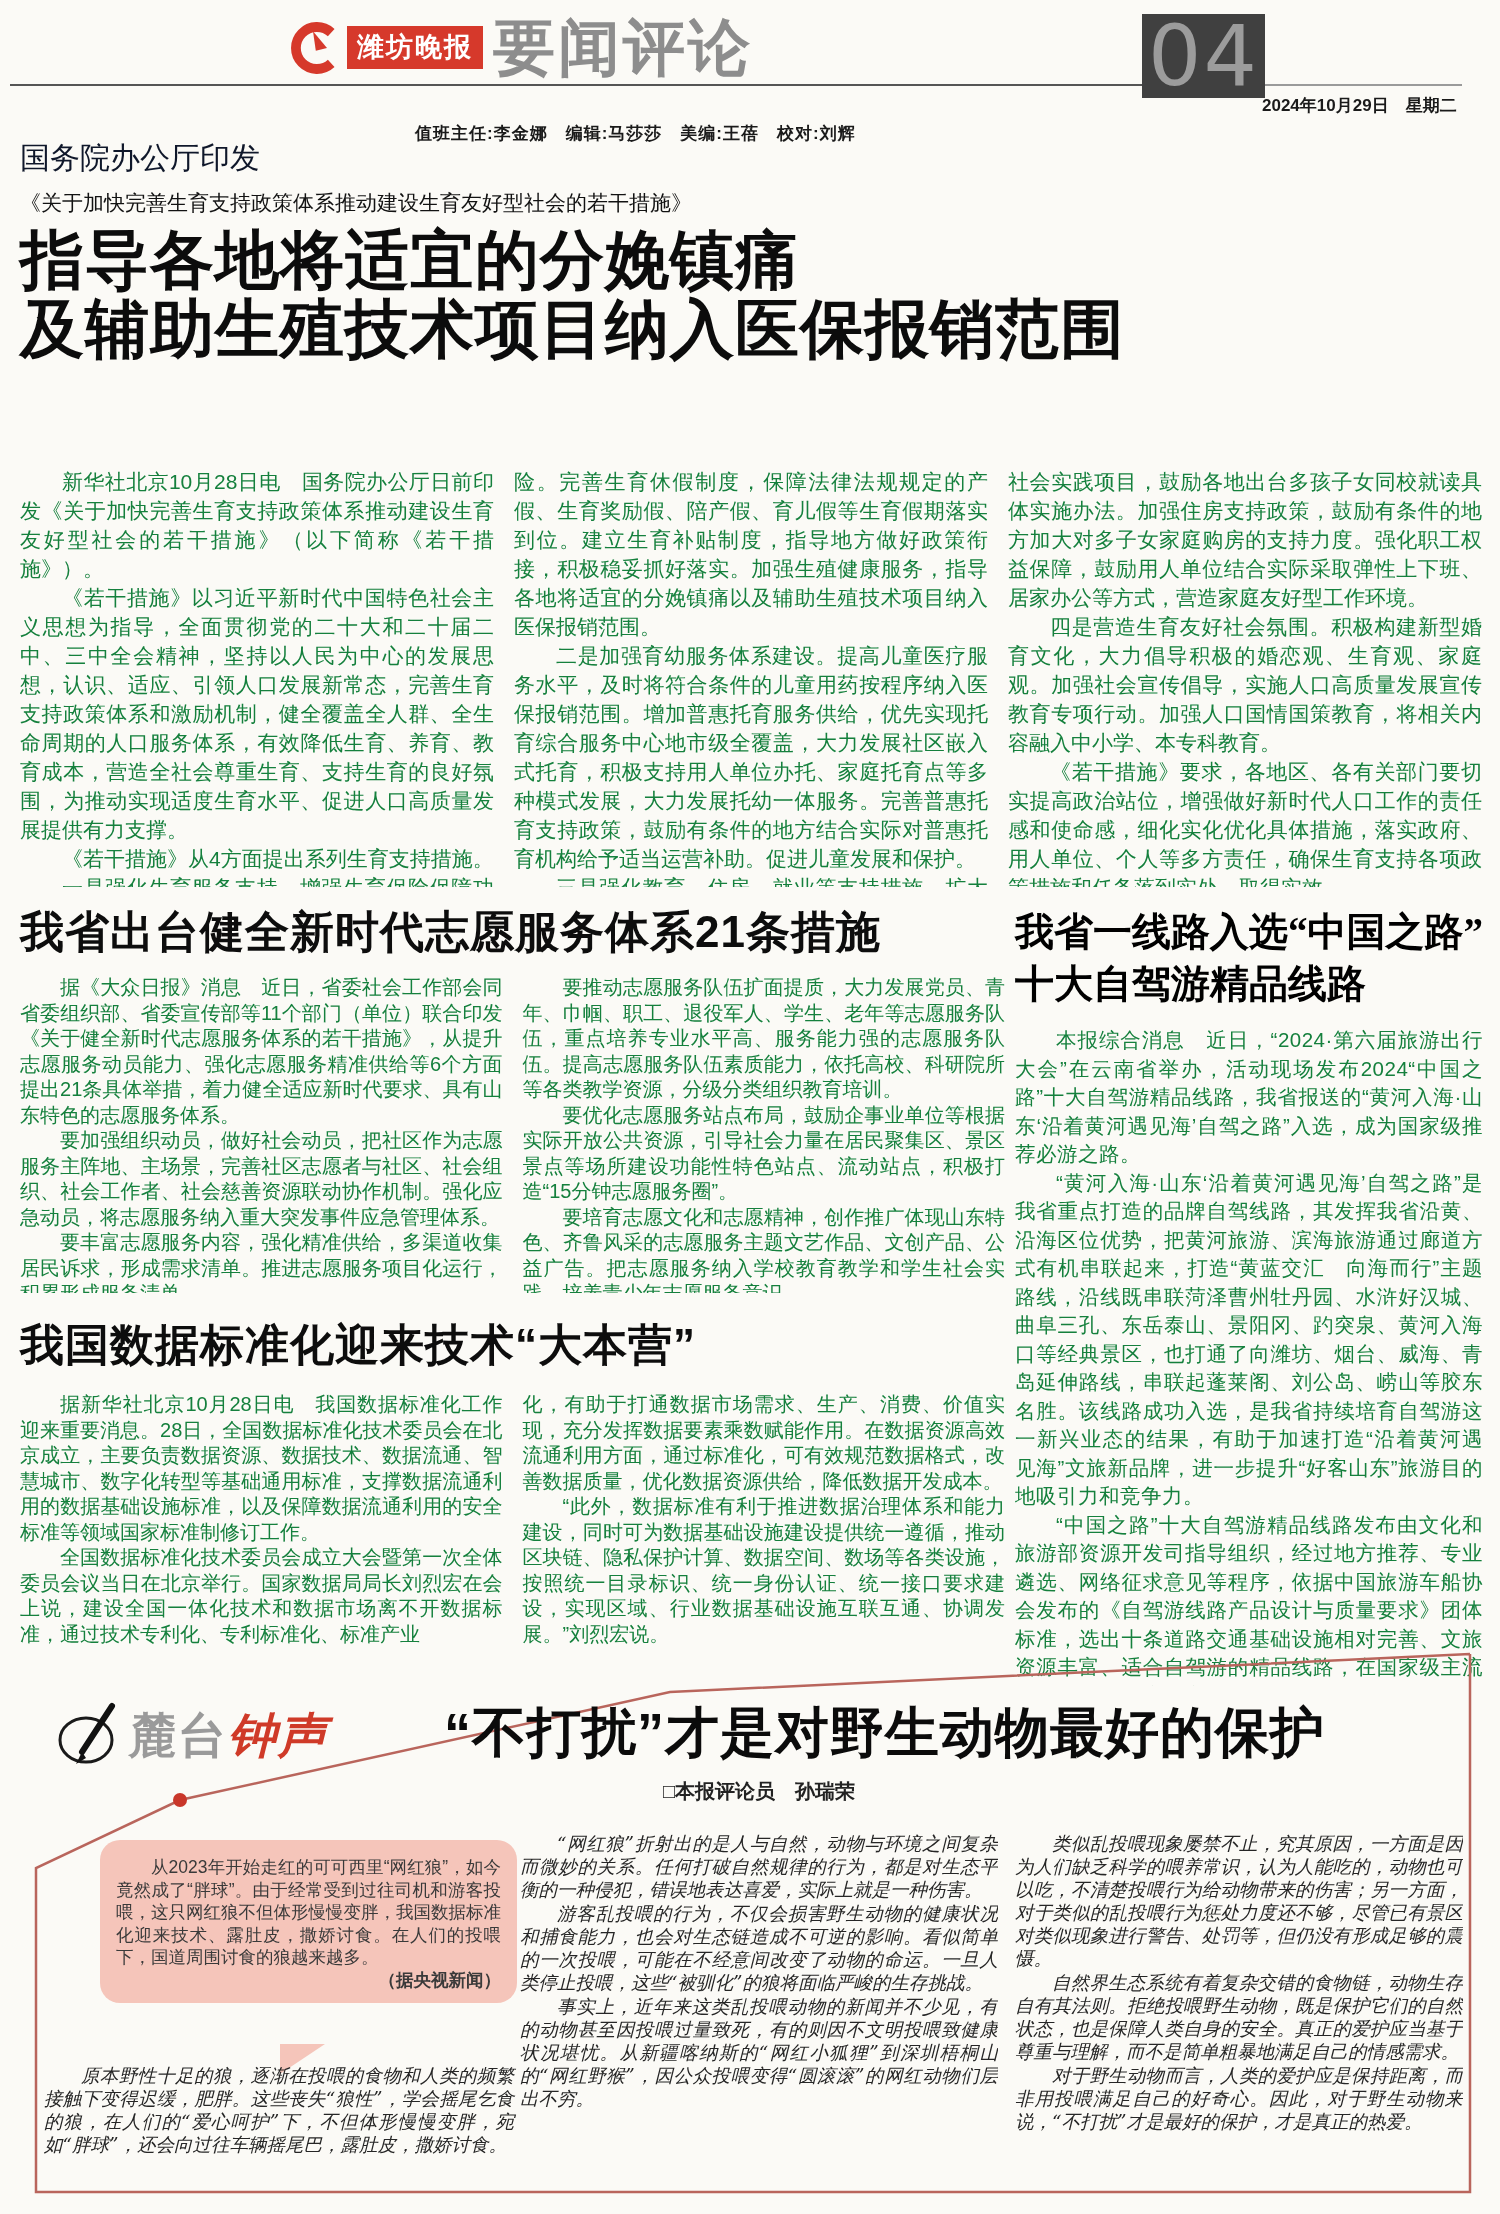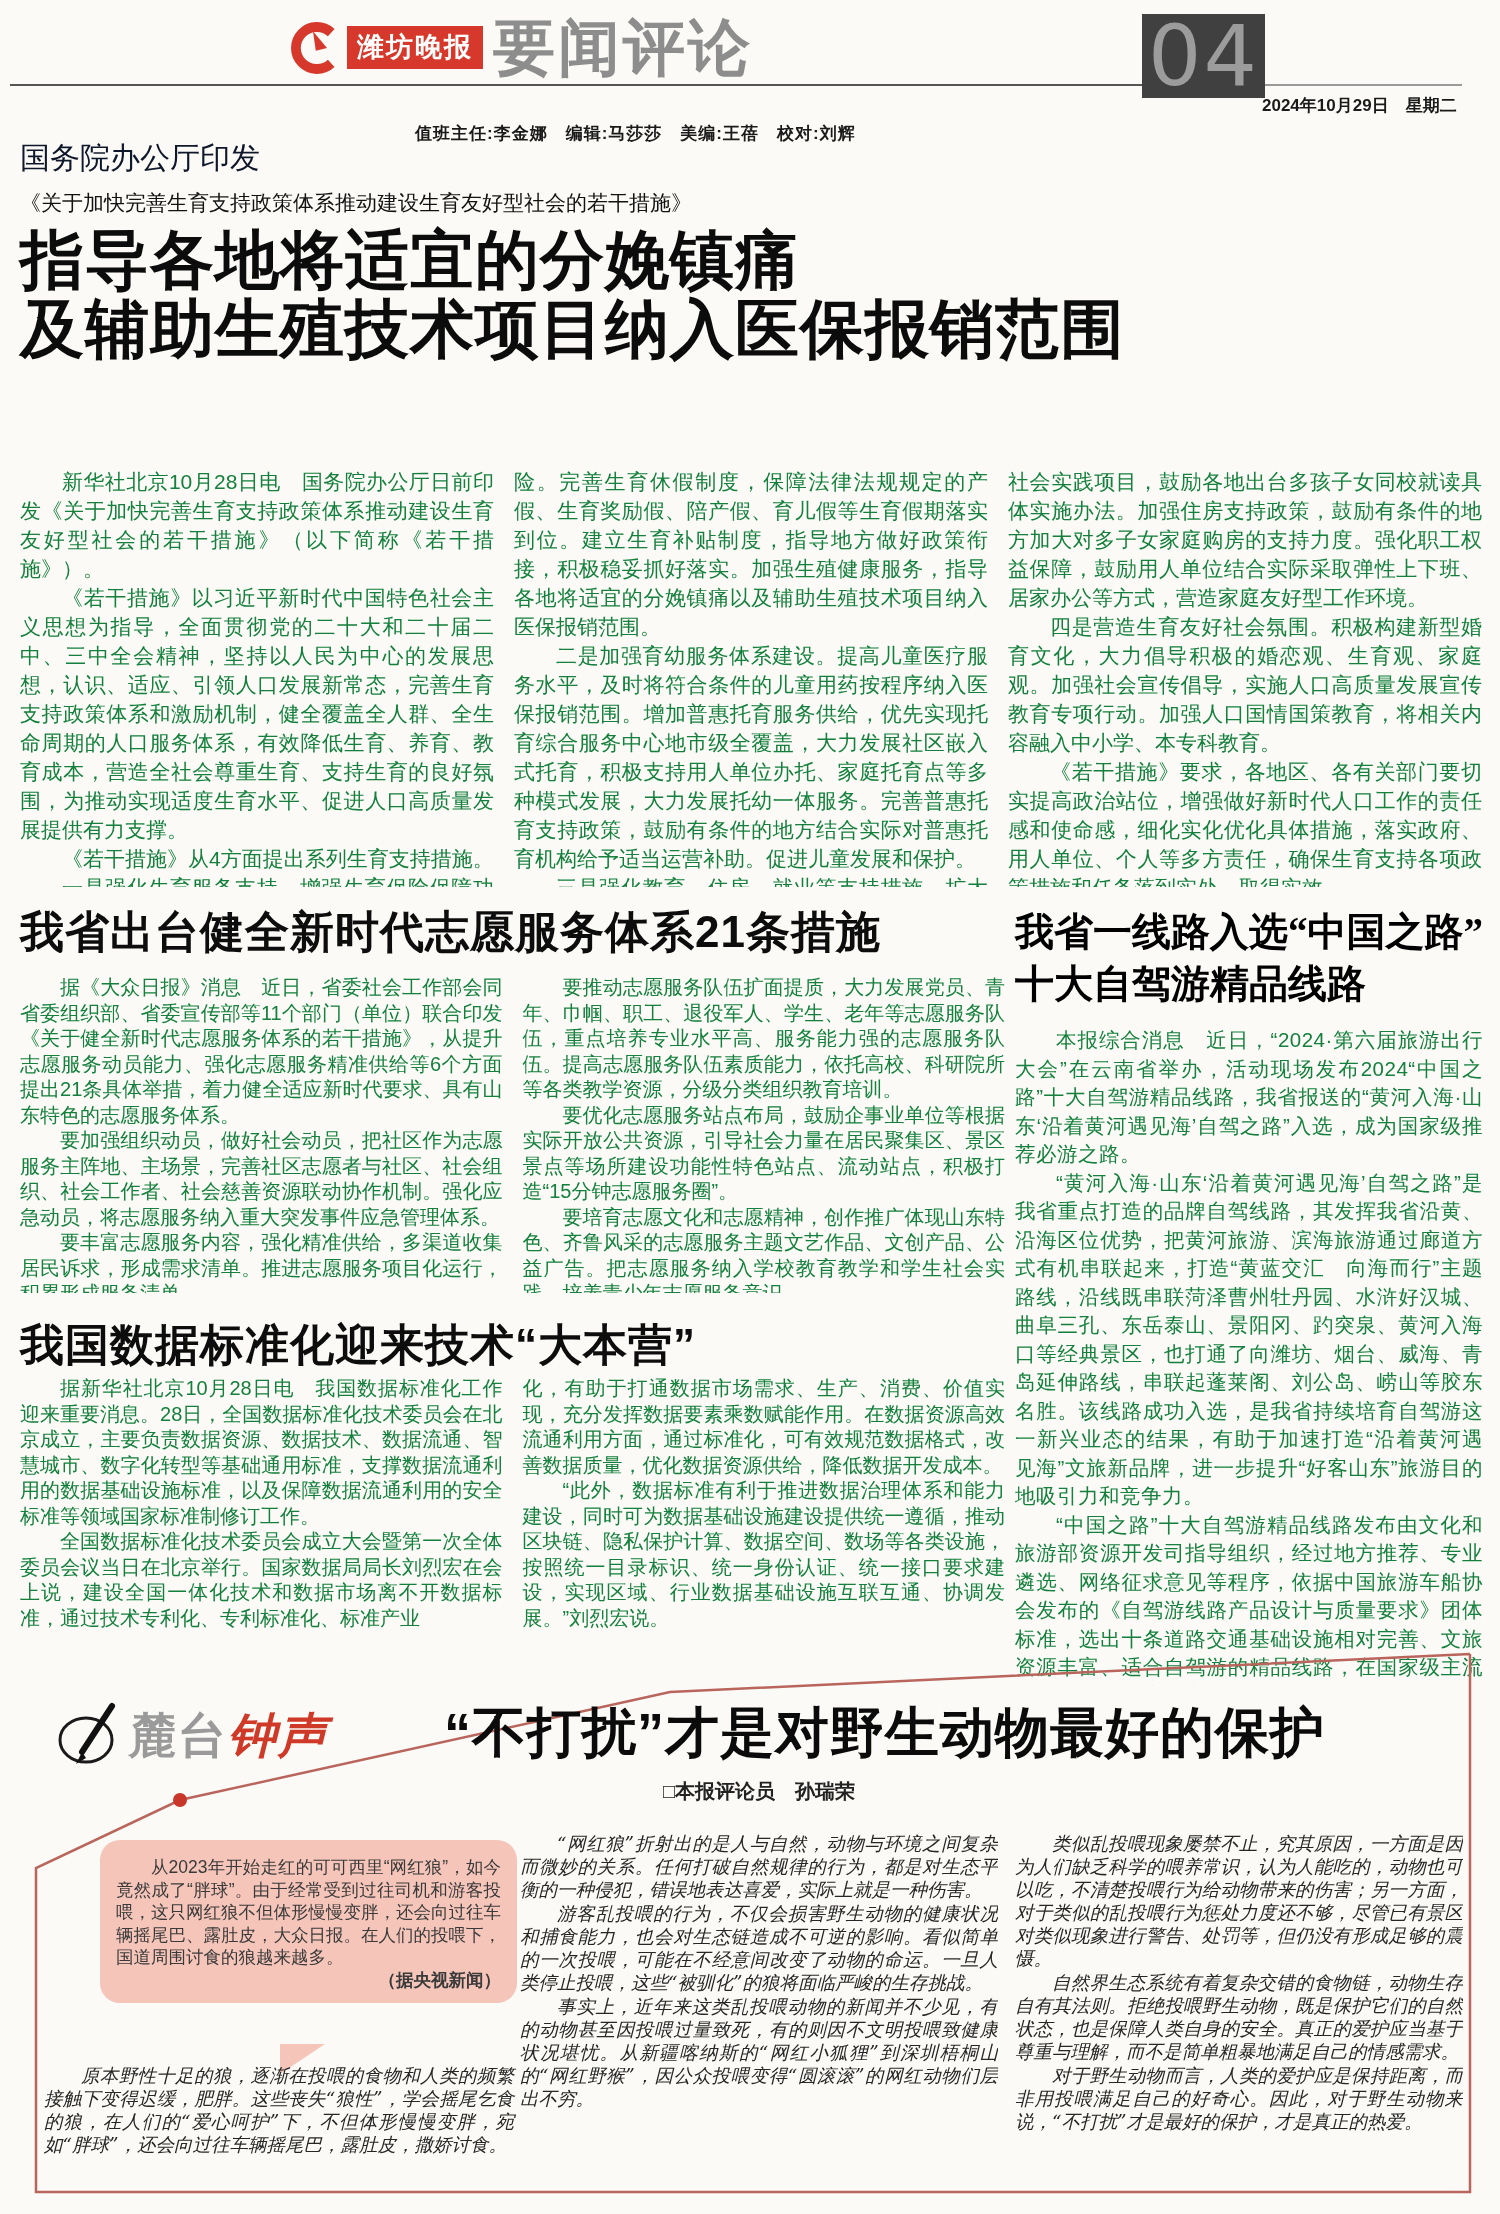--- a/index.html
+++ b/index.html
@@ -31,21 +31,21 @@
   .col p{margin:0;text-indent:2em;}
   .col p.cont{text-indent:0;}
 
   
   .article2{position:absolute;left:20px;top:903px;width:985px;}
   .a2-headline{font-size:44px;font-weight:900;color:#0d0d0d;line-height:58px;letter-spacing:1px;}
   .a2-body{margin-top:14px;display:grid;grid-template-columns:1fr 1fr;column-gap:20px;height:318px;overflow:hidden;}
   .a2-body .col,.a3-body .col{font-size:20px;line-height:25.5px;}
 
   .article3{position:absolute;left:20px;top:1316px;width:985px;}
-  .a3-body{margin-top:2px;display:grid;grid-template-columns:1fr 1fr;column-gap:20px;height:300px;overflow:hidden;}
+  .a3-body{margin-top:18px;display:grid;grid-template-columns:1fr 1fr;column-gap:20px;height:300px;overflow:hidden;}
 
   .article4{position:absolute;left:1015px;top:906px;width:468px;}
   .a4-headline{font-family:"Liberation Serif","DejaVu Serif",serif;font-size:39px;font-weight:900;
                color:#000;line-height:52px;letter-spacing:0;}
   .a4-body{margin-top:16px;height:660px;overflow:hidden;}
   .a4-body.col{font-size:20.5px;line-height:28.5px;letter-spacing:0.5px;}
 
   
   .bottom-box{position:absolute;left:30px;top:1650px;width:1444px;height:546px;}
   .box-border{position:absolute;left:0;top:0;width:1444px;height:546px;}
@@ -179,21 +179,21 @@
       </svg>
       <span class="lt-gray">麓台</span>
         <span class="lt-red">钟声</span>
     </div>
 
     <div class="a5-headline">“不打扰”才是对野生动物最好的保护</div>
     <div class="a5-byline">□本报评论员　孙瑞荣</div>
 
     <div class="a5-col a5-col1">
       <div class="bubble">
-        <span class="btext">从2023年开始走红的可可西里“网红狼”，如今竟然成了“胖球”。由于经常受到过往司机和游客投喂，这只网红狼不但体形慢慢变胖，还会向过往车辆摇尾巴、露肚皮，大众日报。在人们的投喂下，国道周围讨食的狼越来越多。</span>
+        <span class="btext">从2023年开始走红的可可西里“网红狼”，如今竟然成了“胖球”。由于经常受到过往司机和游客投喂，这只网红狼不但体形慢慢变胖，我国数据标准化迎来技术、露肚皮，撒娇讨食。在人们的投喂下，国道周围讨食的狼越来越多。</span>
         <span class="bsrc">（据央视新闻）</span>
       </div>
       <div class="bubble-tail"></div>
       <div class="a5-col1-para kaiti">
         <p>原本野性十足的狼，逐渐在投喂的食物和人类的频繁接触下变得迟缓，肥胖。这些丧失“狼性”，学会摇尾乞食的狼，在人们的“爱心呵护”下，不但体形慢慢变胖，宛如“胖球”，还会向过往车辆摇尾巴，露肚皮，撒娇讨食。</p>
       </div>
     </div>
 
     <div class="a5-col a5-col2 kaiti">
         <p>“网红狼”折射出的是人与自然，动物与环境之间复杂而微妙的关系。任何打破自然规律的行为，都是对生态平衡的一种侵犯，错误地表达喜爱，实际上就是一种伤害。</p>

